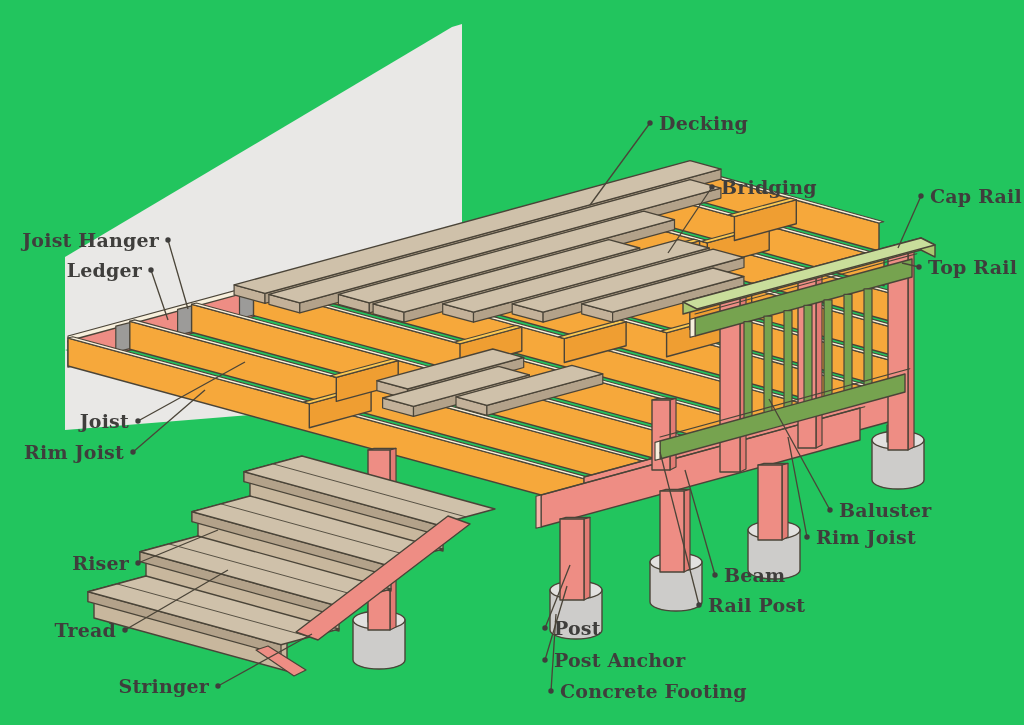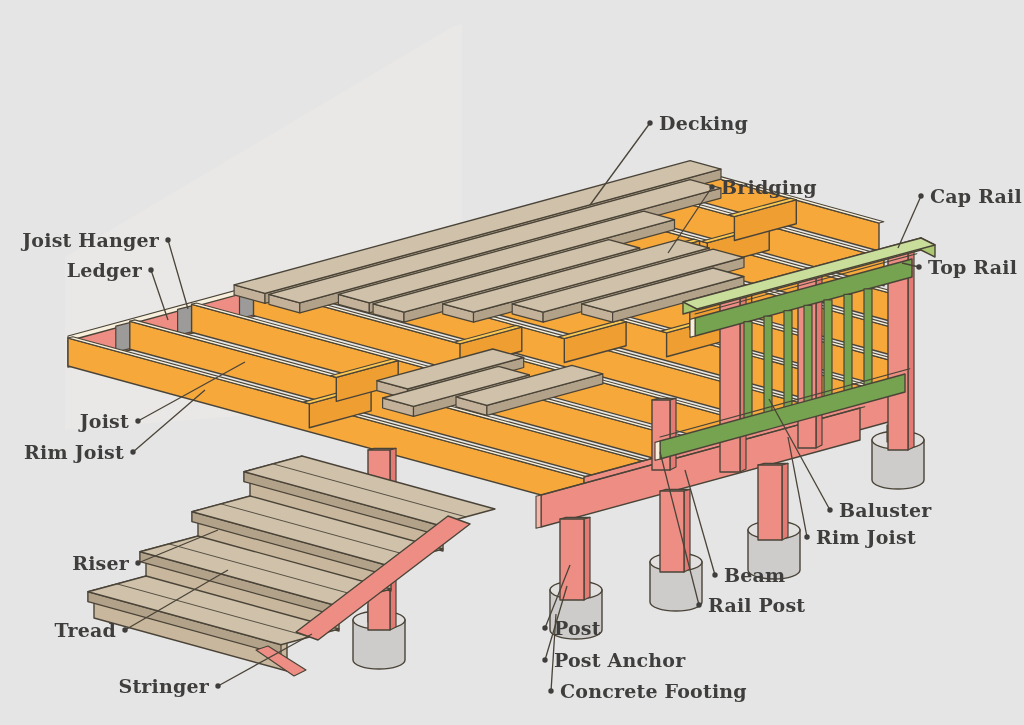--- a/index.html
+++ b/index.html
@@ -1,16 +1,16 @@
 <!DOCTYPE html>
 <html><head>
 <meta charset="utf-8">
 <style>
   html,body{margin:0;padding:0;background:#ffffff;}
-  .stage{position:relative;width:1024px;height:725px;background:#e5e5e5;overflow:hidden;
+  .stage{position:relative;width:1024px;height:725px;background:#22c55e;overflow:hidden;
          font-family:"DejaVu Serif", serif;}
   svg{display:block;}
   text.part-label{font-family:"DejaVu Serif", serif;font-weight:700;font-size:19px;letter-spacing:.2px;}
 </style>
 </head>
 <body>
 
 <div class="stage">
   <svg id="scene" width="1024" height="725" viewBox="0 0 1024 725">
       <polygon points="65.0,350.0 65.0,257.0 452.0,27.0 462.0,24.0 462.0,240.0" fill="#E9E8E6" stroke="none" stroke-width="1.4" stroke-linejoin="round"></polygon>

